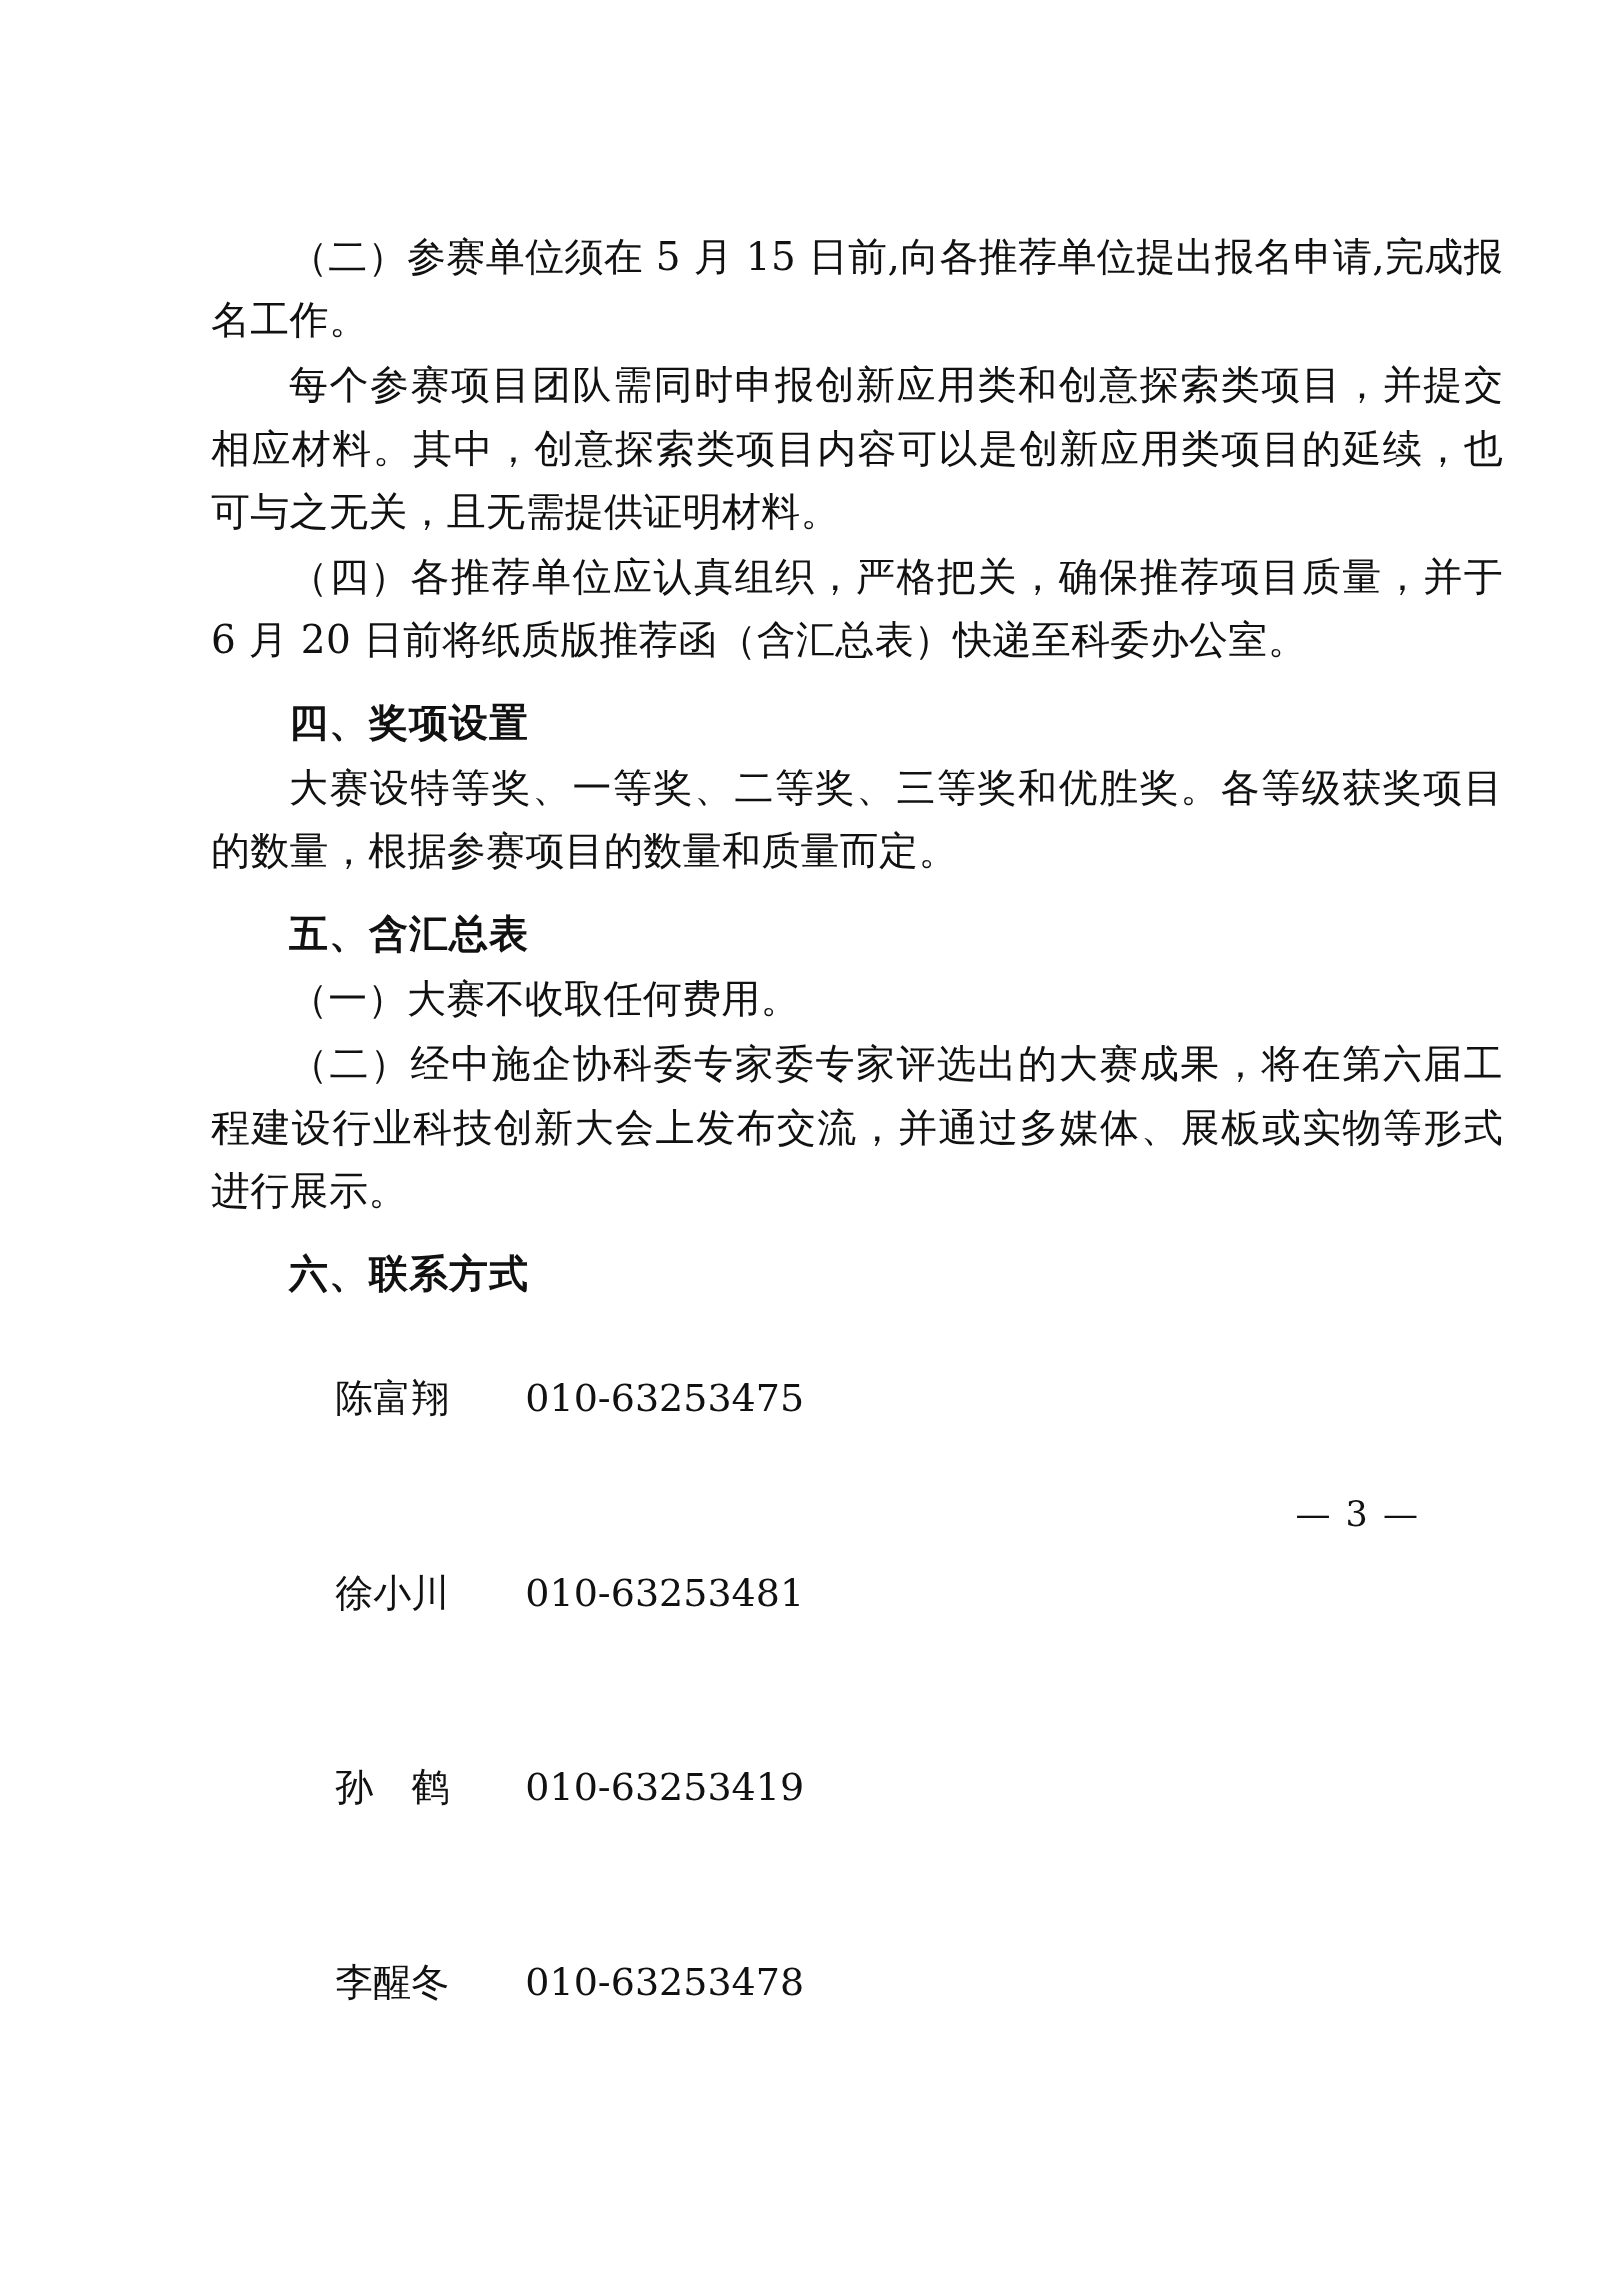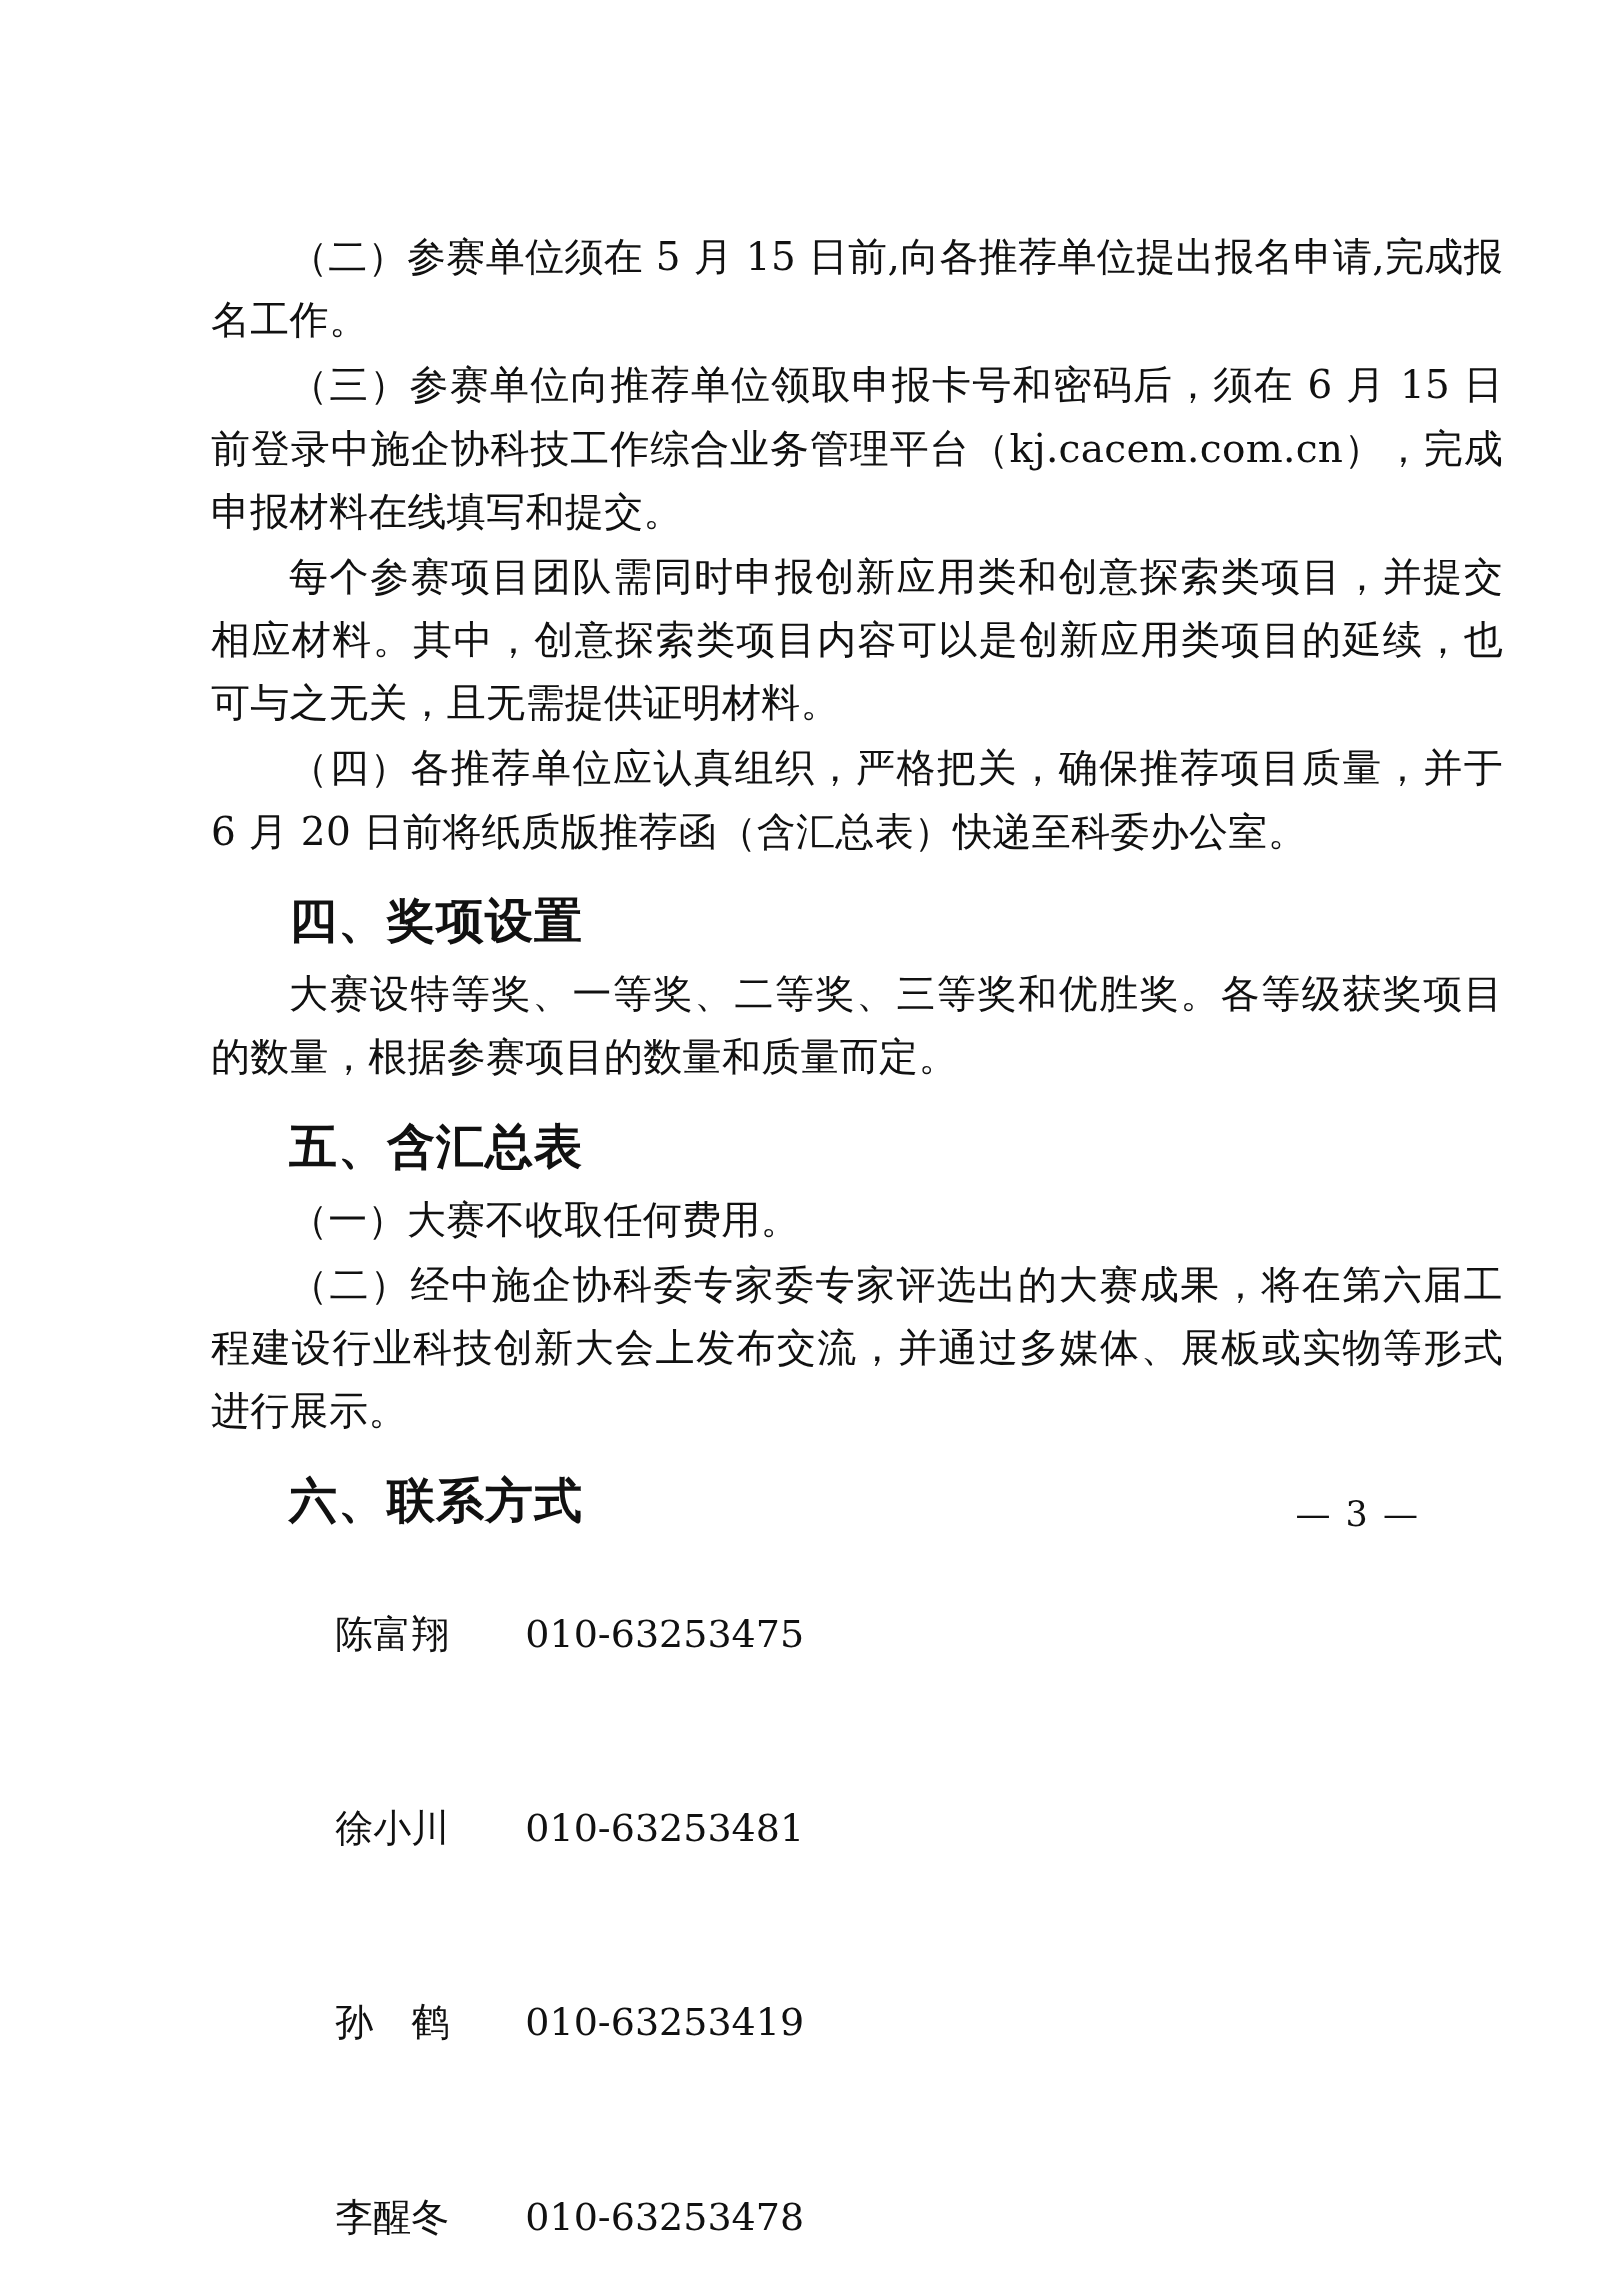--- a/index.html
+++ b/index.html
@@ -27,21 +27,21 @@
   .para {
     font-size: 39px;
     line-height: 1.62;
     text-align: justify;
     text-justify: inter-ideograph;
     margin: 0 0 2px 0;
     text-indent: 78px;
     letter-spacing: 0.3px;
   }
   .heading {
-    font-size: 48px;
+    font-size: 39px;
     line-height: 1.62;
     margin: 11.8px 0 2px 0;
     text-indent: 78px;
     font-weight: bold;
     letter-spacing: 1px;
   }
   .contact-line {
     font-size: 38px;
     line-height: 1.62;
     margin: 0 0 9.8px 0;
@@ -65,21 +65,20 @@
   }
   .spacer-sm { height: 5.9px; }
 </style>
 </head>
 <body>
 
 <div class="page">
 
   <p class="para">（二）参赛单位须在 5 月 15 日前,向各推荐单位提出报名申请,完成报名工作。</p>
 
-  <p class="para">（三）参赛单位向推荐单位领取申报卡号和密码后，须在 6 月 15 日前登录中施企协科技工作综合业务管理平台（kj.cacem.com.cn），完成申报材料在线填写和提交。</p>
 
   <p class="para">每个参赛项目团队需同时申报创新应用类和创意探索类项目，并提交相应材料。其中，创意探索类项目内容可以是创新应用类项目的延续，也可与之无关，且无需提供证明材料。</p>
 
   <p class="para">（四）各推荐单位应认真组织，严格把关，确保推荐项目质量，并于 6 月 20 日前将纸质版推荐函（含汇总表）快递至科委办公室。</p>
 
   <div class="spacer-sm"></div>
 
   <p class="heading">四、奖项设置</p>
   <p class="para">大赛设特等奖、一等奖、二等奖、三等奖和优胜奖。各等级获奖项目的数量，根据参赛项目的数量和质量而定。</p>
 

